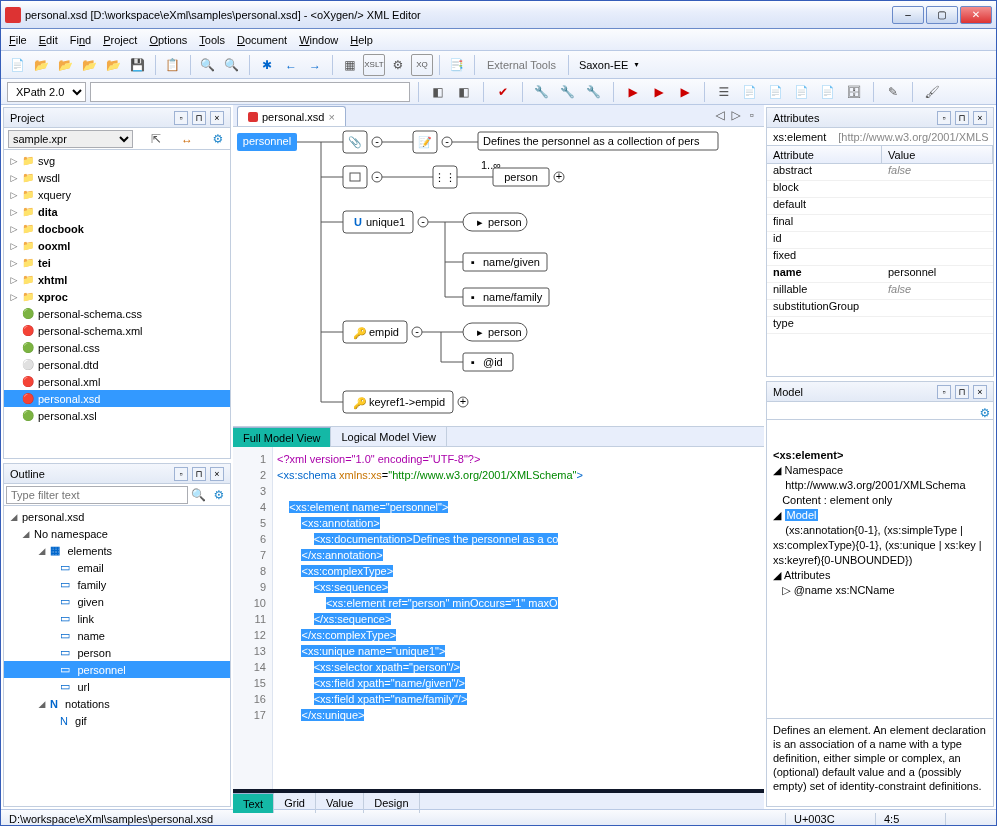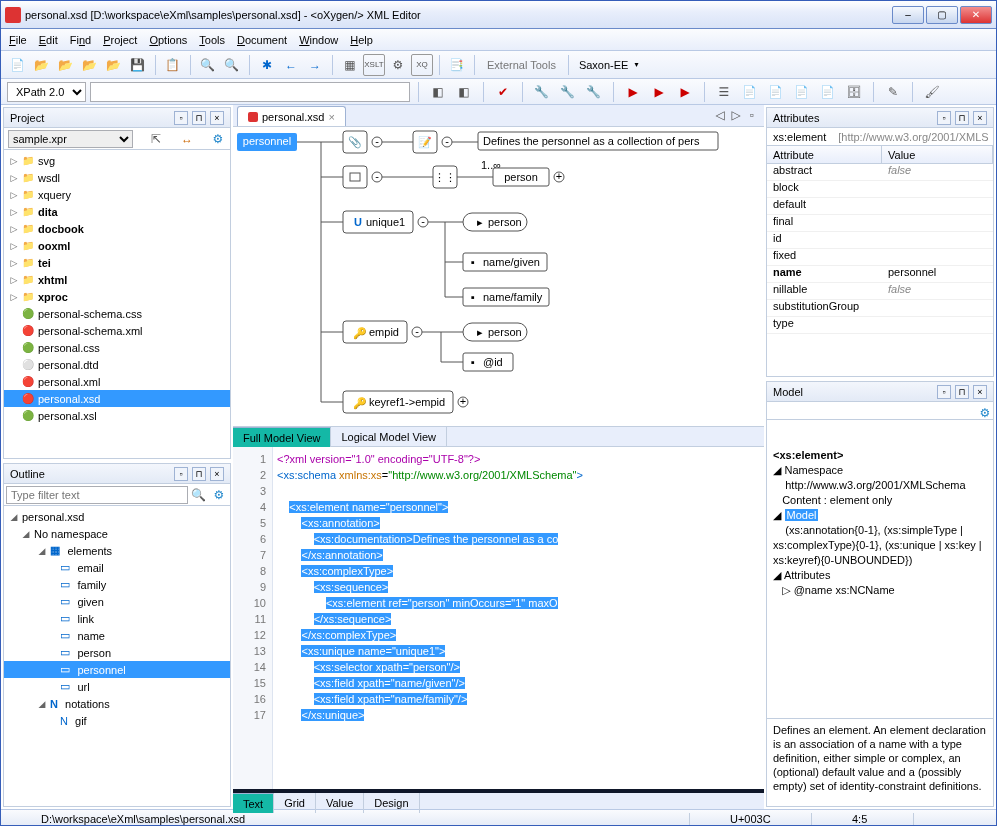--- a/index.html
+++ b/index.html
@@ -59,21 +59,21 @@
 .attr-head div { padding:0 6px; border-right:1px solid #c2cedf; display:flex; align-items:center; }
 .attr-row { display:flex; height:17px; border-bottom:1px solid #f0f0f0; }
 .attr-row div { padding:0 6px; }
 .attr-row .n { width:115px; color:#000; }
 .attr-row .v { flex:1; }
 .attr-row .v.false { color:#888; font-style:italic; }
 .attr-row.bold .n { font-weight:bold; }
 .model-body { flex:1; overflow:auto; padding:4px 6px; line-height:15px;margin-top:24px; }
 .model-desc { height:88px; border-top:1px solid #c2cedf; padding:4px 6px; overflow:auto; line-height:14px; }
 .statusbar { height:18px; background:linear-gradient(#fafbfe,#e3eaf6); border-top:1px solid #b9c9e4; display:flex; align-items:center; font-size:11px; }
-.statusbar .cell { padding:0 8px; border-right:1px solid #c2cedf;margin-left:32px; }
+.statusbar .cell { padding:0 8px; border-right:1px solid #c2cedf; }
 .statusbar .cell.main { flex:1; }
 .ns-label { color:#888; padding:0 6px; }
 .model-hl { background:#3399ff; color:#fff; padding:0 2px; }
 </style>
 </head>
 <body>
 
 <div class="titlebar">
   <div class="icon"></div>
   <div class="title">personal.xsd [D:\workspace\eXml\samples\personal.xsd] - &lt;oXygen/&gt; XML Editor</div>

